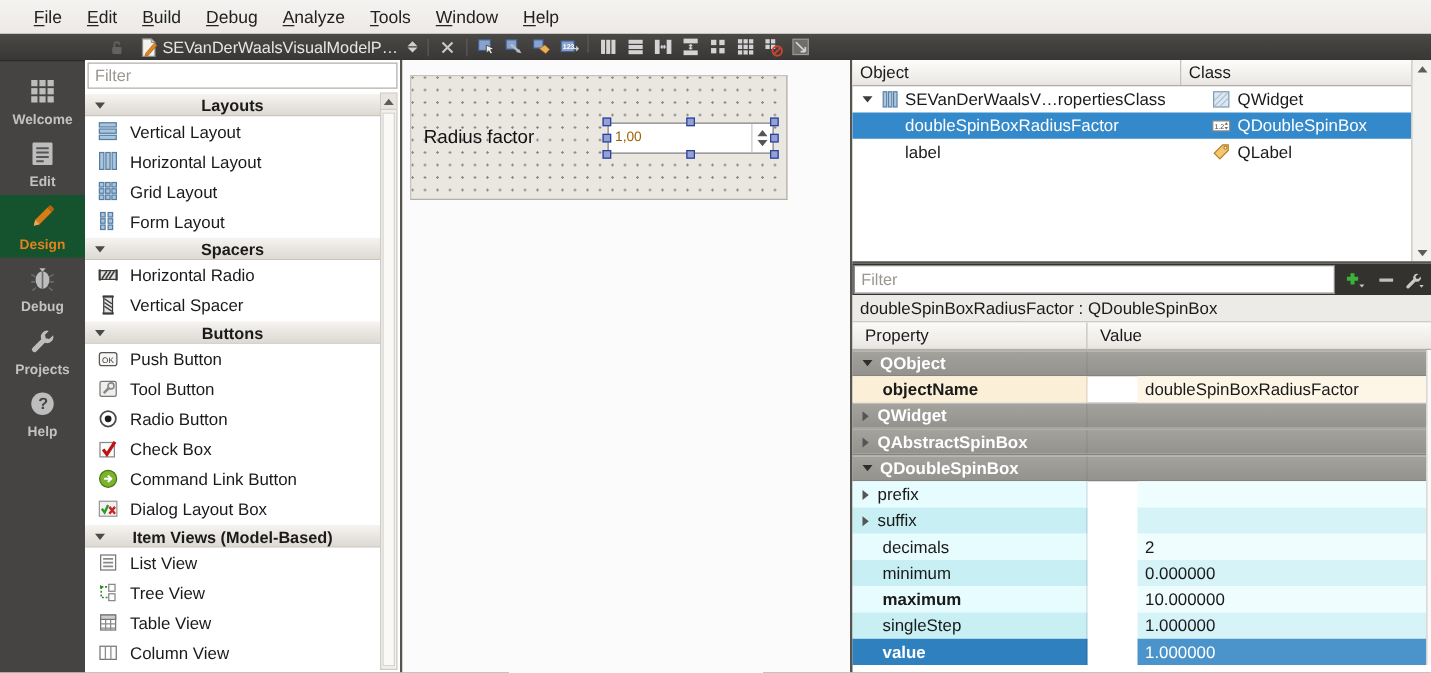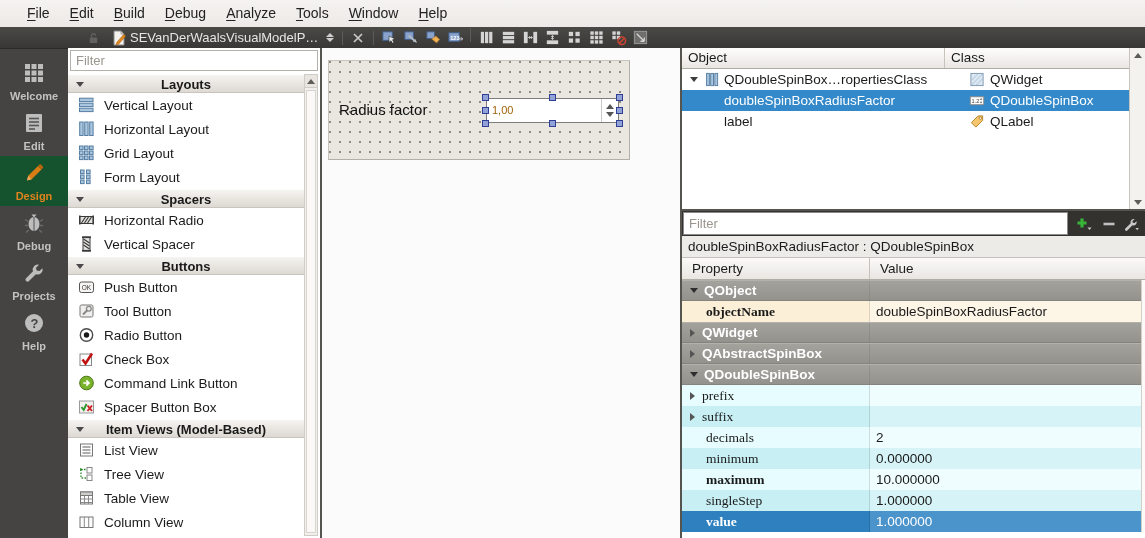--- a/index.html
+++ b/index.html
@@ -99,39 +99,39 @@
   .pe-filter { position:absolute; left:1px; top:1px; width:385px; height:23px; border:1px solid #8a8a8a;
                background:#fff; font-size:13px; padding:0 5px; font-family:inherit; }
   .pe-filter::placeholder { color:#9a968e; }
   .pe-btn { position:absolute; top:2px; width:24px; height:21px; display:flex; align-items:center; justify-content:center; }
   .pe-classheader { position:absolute; left:0; top:25px; width:463px; height:22px; background:#edebe8;
                     border-bottom:1px solid #c4c1bb; line-height:21px; padding-left:6px; font-size:13.5px; }
   .pe-colheader { position:absolute; left:0; top:47px; width:463px; height:22px;
                   background:linear-gradient(#fbfaf8,#e9e6e2); border-bottom:1px solid #b0aca6; display:flex; }
   .pe-colheader .hcell { line-height:21px; padding-left:10px; font-size:13.5px; }
   .pe-rows { position:absolute; left:0; top:69px; width:463px; }
-  .pe-row { height:21px; display:flex; font-size:13.5px; }
+  .pe-row { height:21px; display:flex; font-size:13.5px;gap:40px; }
   .pe-row .ncell { width:188px; display:flex; align-items:center; border-right:1px solid rgba(0,0,0,0.12); }
   .pe-row .vcell { flex:1; display:flex; align-items:center; padding-left:6px; }
   .pe-row.group { background:linear-gradient(#a4a29d,#94928d); color:#fff; font-weight:bold;
                   border-top:1px solid #b3b1ac; border-bottom:1px solid #85837e; }
   .pe-row.group .ncell { border-right:1px solid rgba(0,0,0,0.08); }
   .pe-row.cream .ncell { background:#fbefd7; }
   .pe-row.cream .vcell { background:#fdf6e7; }
   .pe-row.c1 .ncell { background:#e6fcfe; }
   .pe-row.c1 .vcell { background:#effdfe; }
   .pe-row.c2 .ncell { background:#c7eff4; }
   .pe-row.c2 .vcell { background:#d6f4f8; }
   .pe-row.selected .ncell { background:#2f80bf; color:#fff; }
   .pe-row.selected .vcell { background:#4a93cb; color:#fff; }
   .pe-row .ptri { width:0; height:0; border-top:4px solid transparent; border-bottom:4px solid transparent;
                   border-left:5px solid #555; margin:0 7px 0 8px; }
   .pe-row .ptri.open { border-left:4px solid transparent; border-right:4px solid transparent;
                        border-top:5px solid #2e2e2e; border-bottom:none; margin:0 6px 0 8px; }
-  .pe-row .pname { margin-left:24px;font-family:Liberation Serif, serif; }
+  .pe-row .pname { margin-left:24px; }
   .pe-row .pname.after-tri { margin-left:0; }
   .pe-row.bold .pname, .pe-row.group .gname { font-weight:bold; }
   .pe-right-strip { position:absolute; right:0; top:69px; width:4px; height:252px; background:#fbfaf8; border-left:1px solid #d2cfc9; }
 </style>
 </head>
 <body>
 
 <div class="app">
 
   <div class="menubar">
@@ -485,21 +485,21 @@
           <span class="wlabel">Command Link Button</span>
         </div>
         <div class="wb-item">
           <span class="wicon">
             <svg width="17" height="16" viewBox="0 0 16 16">
               <rect x="1" y="2" width="14" height="12" fill="#f2f1ef" stroke="#999"></rect>
               <path d="M3 8l2.2 3L8 5" stroke="#2a9a2a" stroke-width="1.9" fill="none"></path>
               <path d="M9 6.5l4.5 5.5m0-5.5L9 12" stroke="#cc2222" stroke-width="1.9"></path>
             </svg>
           </span>
-          <span class="wlabel">Spacer Button Box</span>
+          <span class="wlabel">Dialog Layout Box</span>
         </div>
         <div class="wb-cat">
           <span class="tri"></span>
           <span>Item Views (Model-Based)</span>
         </div>
         <div class="wb-item">
           <span class="wicon">
             <svg width="17" height="16" viewBox="0 0 16 16">
               <rect x="2" y="2" width="12" height="12" fill="#fdfdfd" stroke="#777"></rect>
               <g stroke="#8a8a8a" stroke-width="1.4">
@@ -586,21 +586,21 @@
               <span class="oi-tri"></span>
               <span style="margin-right:4px;display:flex">
                 <svg width="16" height="15" viewBox="0 0 16 16">
                   <g fill="#a9c6de" stroke="#567ea3">
                     <rect x="2.2" y="1.5" width="3" height="13"></rect>
                     <rect x="6.6" y="1.5" width="3" height="13"></rect>
                     <rect x="11" y="1.5" width="3" height="13"></rect>
                   </g>
                 </svg>
               </span>
-              <span>QDoubleSpinBox…ropertiesClass</span>
+              <span>SEVanDerWaalsV…ropertiesClass</span>
             </div>
             <div class="oi-cls" style="flex:1">
               <span style="margin:0 5px 0 2px;display:flex">
                 <svg width="16" height="15" viewBox="0 0 16 16">
                   <rect x="1.5" y="1.5" width="13" height="13" fill="#dbe7f2" stroke="#7d97b0"></rect>
                   <path d="M2 14L14 2M2 9l7-7M7 14l7-7" stroke="#a9bfd3"></path>
                 </svg>
               </span>
               <span>QWidget</span>
             </div>

